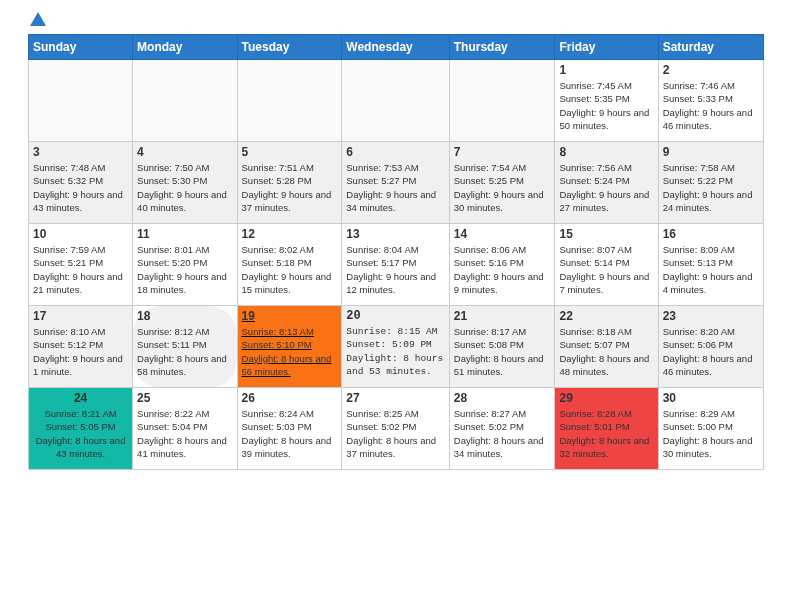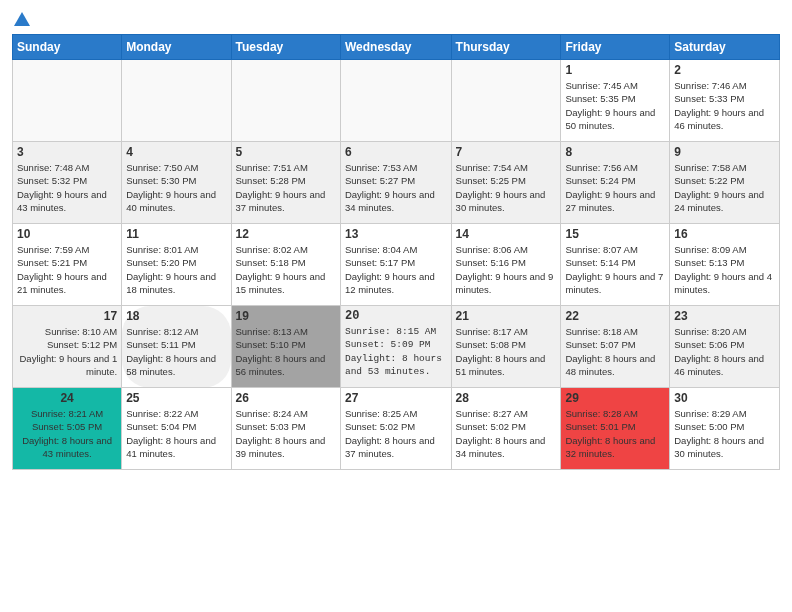--- a/index.html
+++ b/index.html
@@ -7,21 +7,21 @@
       font-family: Arial, sans-serif;
       background: #fff;
       width: 792px;
       height: 612px;
       overflow: hidden;
       font-size: 11px;
     }
     .page {
       width: 792px;
       height: 612px;
-      padding: 10px 12px;
+      padding: 10px 28px;
     }
     .header {
       display: flex;
       justify-content: space-between;
       align-items: flex-start;
       margin-bottom: 6px;
     }
     .logo {
       display: flex;
       flex-direction: column;
@@ -229,33 +229,33 @@
 Daylight: 9 hours and 7 minutes.</div>
           </td>
           <td style="background: rgb(255, 255, 255);">
             <div class="day-num">16</div>
             <div class="day-info">Sunrise: 8:09 AM
 Sunset: 5:13 PM
 Daylight: 9 hours and 4 minutes.</div>
           </td>
         </tr>
         <tr>
-          <td style="background: rgb(240, 240, 240); text-align: right;">
+          <td style="background: rgb(240, 240, 240);">
             <div class="day-num">17</div>
             <div class="day-info">Sunrise: 8:10 AM
 Sunset: 5:12 PM
 Daylight: 9 hours and 1 minute.</div>
           </td>
           <td style="background: rgb(240, 240, 240); border-radius: 28px;">
             <div class="day-num">18</div>
             <div class="day-info">Sunrise: 8:12 AM
 Sunset: 5:11 PM
 Daylight: 8 hours and 58 minutes.</div>
           </td>
-          <td style="background: #a3a3a3;">
+          <td style="background: #f97316; text-decoration: underline;">
             <div class="day-num">19</div>
             <div class="day-info">Sunrise: 8:13 AM
 Sunset: 5:10 PM
 Daylight: 8 hours and 56 minutes.</div>
           </td>
           <td style="background: rgb(240, 240, 240); font-family: Liberation Mono, monospace;">
             <div class="day-num">20</div>
             <div class="day-info">Sunrise: 8:15 AM
 Sunset: 5:09 PM
 Daylight: 8 hours and 53 minutes.</div>

